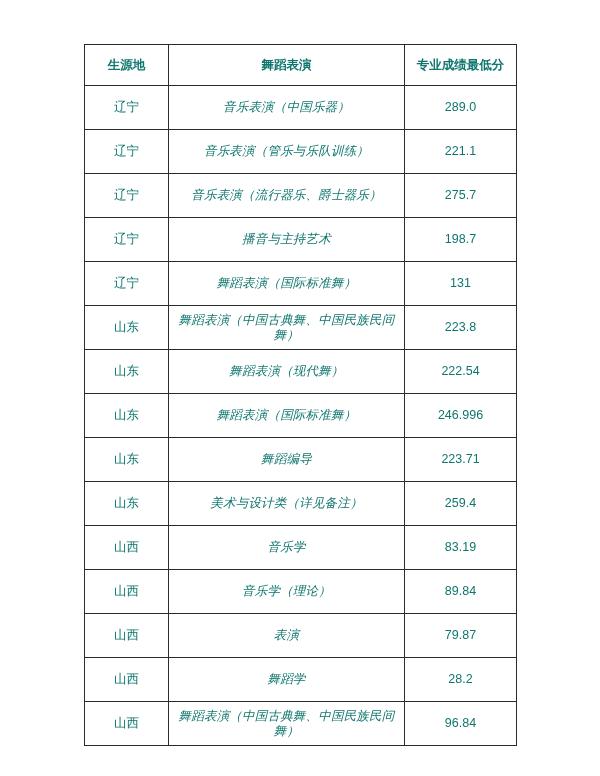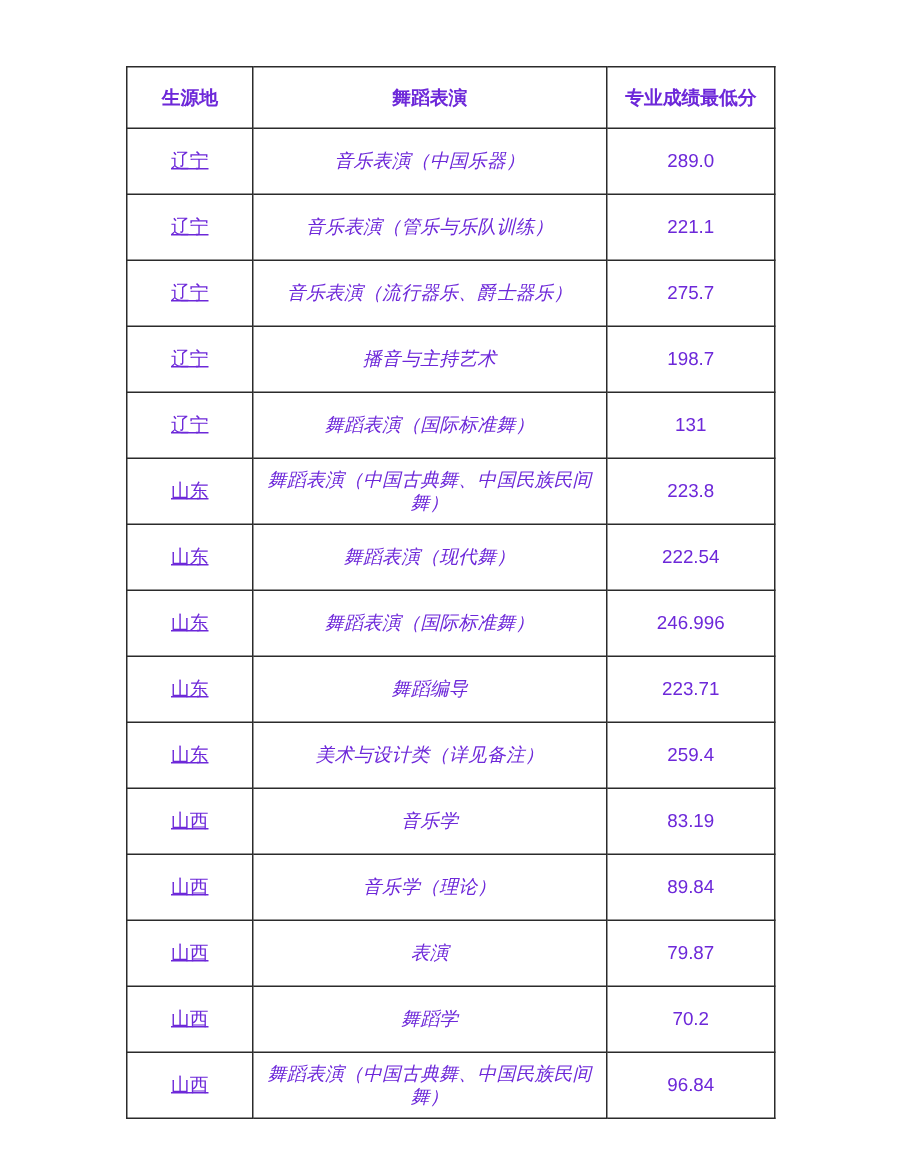--- a/index.html
+++ b/index.html
@@ -32,34 +32,33 @@
     table-layout: fixed;
   }
   table.score-table th,
   table.score-table td {
     border: 1px solid #2b2b2b;
     text-align: center;
     vertical-align: middle;
     padding: 0;
     height: 43px;
     font-weight: normal;
-    color: #6d28d9;
+    color: #0f766e;
   }
   table.score-table th {
     font-weight: bold;
     font-size: 12.5px;
     height: 40px;
   }
   col.c-origin { width: 84px; }
   col.c-major  { width: 236px; }
   col.c-score  { width: 112px; }
 
   td.origin-cell {
     font-size: 12.5px;
-    text-decoration: underline;
   }
   td.major-cell {
     font-size: 12.5px;
     letter-spacing: 0.2px;
     font-style: italic;
   }
   td.score-cell {
     font-size: 12.5px;
   }
   .cell-inner {
@@ -231,21 +230,21 @@
             </td>
           </tr>
           <tr>
             <td class="origin-cell">
               <span class="cell-inner">山西</span>
             </td>
             <td class="major-cell">
               <span class="cell-inner">舞蹈学</span>
             </td>
             <td class="score-cell">
-              <span class="cell-inner">70.2</span>
+              <span class="cell-inner">28.2</span>
             </td>
           </tr>
           <tr>
             <td class="origin-cell">
               <span class="cell-inner">山西</span>
             </td>
             <td class="major-cell">
               <span class="cell-inner">舞蹈表演（中国古典舞、中国民族民间舞）</span>
             </td>
             <td class="score-cell">

